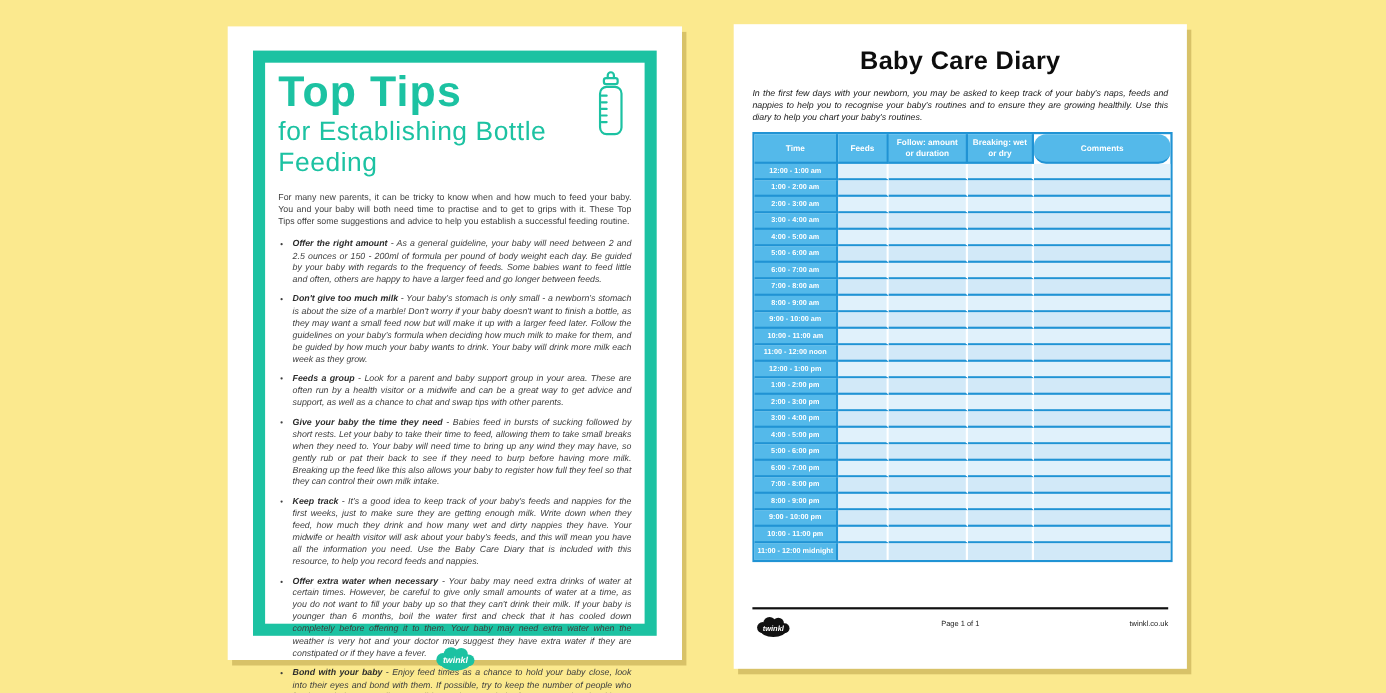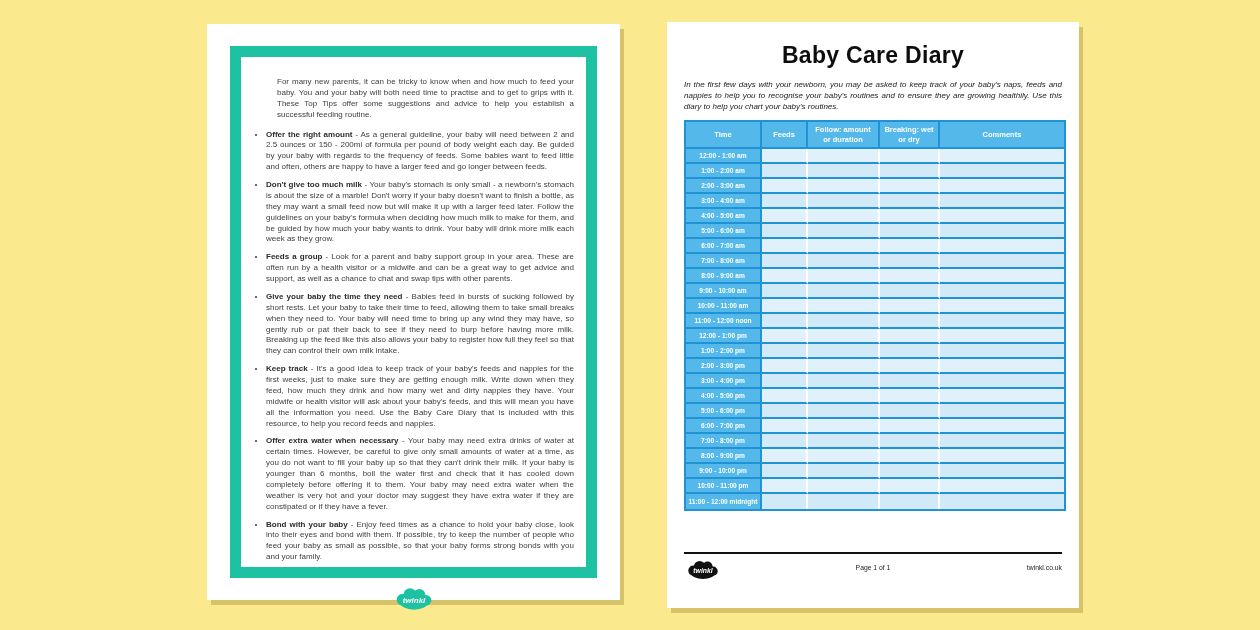--- a/index.html
+++ b/index.html
@@ -10,59 +10,71 @@
 
   
   .page-left { left:207px; top:24px; width:413px; height:576px; }
   .teal-frame { position:absolute; left:23px; top:22px; right:23px; bottom:22px; border:11px solid var(--teal); }
   .left-content { position:absolute; left:46px; top:40px; right:46px; bottom:34px; }
 
   .lp-title { color:var(--teal); font-size:39px; font-weight:bold; letter-spacing:1px; line-height:1; }
   .lp-subtitle { color:var(--teal); font-size:24px; font-weight:400; letter-spacing:0.5px; margin-top:3px; }
   .bottle-icon { position:absolute; right:2px; top:-2px; }
 
-  .lp-intro { margin-top:13px; font-size:8px; line-height:1.36; color:#3d3d3d; text-align:justify;margin-left:24px; }
+  .lp-intro { margin-top:13px; font-size:8px; line-height:1.36; color:#3d3d3d; text-align:justify; }
 
   .tips-list { margin-top:9px; list-style:disc; padding-left:13px; }
-  .tips-list li { font-size:8px; line-height:1.36; color:#3d3d3d; text-align:justify; margin-bottom:7px; }
+  .tips-list li { font-size:8px; line-height:1.36; color:#3d3d3d; text-align:justify; margin-bottom:7px;font-style:italic; }
   .tips-list li b { color:#2b2b2b; }
 
   .lp-logo { position:absolute; left:50%; bottom:-12px; transform:translateX(-50%); width:40px; height:26px; }
 
   
   .page-right { left:667px; top:22px; width:412px; height:586px; }
   .rp-inner { position:absolute; left:17px; top:14px; right:17px; bottom:14px; }
   .rp-title { text-align:center; font-size:23px; font-weight:bold; color:#0d0d0d; margin-top:6px; letter-spacing:0.3px; }
   .rp-intro { margin-top:10px; font-size:8px; line-height:1.38; color:#1a1a1a; text-align:justify;font-style:italic; }
 
   .diary-table { margin-top:8px; width:100%; border-collapse:separate; border-spacing:0; table-layout:fixed;
                  border:2px solid var(--tbl-line); }
   .diary-table th { background:var(--tbl-blue); color:#ffffff; font-size:7.5px; font-weight:bold; text-align:center;
                     height:27px; padding:1px 3px; border-right:2px solid var(--tbl-line); border-bottom:2px solid var(--tbl-line); line-height:1.3; }
-  .diary-table th:last-child { border-right:0; }
+  .diary-table th:last-child { border-right:0;border-radius:11px; }
   .diary-table td { height:15px; border-bottom:2px solid var(--tbl-line); }
   .diary-table tr:last-child td { border-bottom:0; }
   td.time-cell { background:var(--tbl-blue); color:#ffffff; font-size:6.6px; font-weight:bold; text-align:center;
                  border-right:2px solid var(--tbl-line); padding:0 1px; }
   td.data-cell { border-right:2px solid #ffffff; }
   td.data-cell:last-child { border-right:0; }
   tr.row-odd  td.data-cell { background:#e0f1fb; }
   tr.row-even td.data-cell { background:#d2e9f8; }
 
   .rp-footer { position:absolute; left:0; right:0; bottom:8px; border-top:2px solid #111111; padding-top:4px; height:34px; }
   .rp-footer .page-label { position:absolute; left:50%; top:10px; transform:translateX(-50%); font-size:6.8px; color:#222; }
   .rp-footer .site-label { position:absolute; right:0; top:10px; font-size:6.8px; color:#222; }
   .rp-footer .footer-logo { position:absolute; left:2px; top:5px; width:34px; height:22px; }
 </style>
 </head>
 <body>
 
 <div class="page page-left">
   <div class="teal-frame"></div>
   <div class="left-content">
+    <div style="position:relative;">
+      <div class="lp-title">Top Tips</div>
+      <div class="lp-subtitle">for Establishing Bottle Feeding</div>
+      <span class="bottle-icon">
+        <svg width="34" height="66" viewBox="0 0 34 66" fill="none" stroke="#1cc2a2" stroke-width="2" stroke-linecap="round" stroke-linejoin="round">
+          <path d="M14.5 9 v-2.5 a2.8 2.8 0 0 1 5.6 0 V9"></path>
+          <rect x="11" y="9" width="12.5" height="5.5" rx="2"></rect>
+          <rect x="7.5" y="17" width="19.5" height="43" rx="6"></rect>
+          <path d="M9 25 h4.5 M9 31 h4.5 M9 37 h4.5 M9 43 h4.5 M9 49 h4.5"></path>
+        </svg>
+      </span>
+    </div>
     <div class="lp-intro">For many new parents, it can be tricky to know when and how much to feed your baby. You and your baby will both need time to practise and to get to grips with it. These Top Tips offer some suggestions and advice to help you establish a successful feeding routine.</div>
     <ul class="tips-list" id="tips-list">
         <li><b>Offer the right amount</b> - As a general guideline, your baby will need between 2 and 2.5 ounces or 150 - 200ml of formula per pound of body weight each day. Be guided by your baby with regards to the frequency of feeds. Some babies want to feed little and often, others are happy to have a larger feed and go longer between feeds.</li>
         <li><b>Don't give too much milk</b> - Your baby's stomach is only small - a newborn's stomach is about the size of a marble! Don't worry if your baby doesn't want to finish a bottle, as they may want a small feed now but will make it up with a larger feed later. Follow the guidelines on your baby's formula when deciding how much milk to make for them, and be guided by how much your baby wants to drink. Your baby will drink more milk each week as they grow.</li>
         <li><b>Feeds a group</b> - Look for a parent and baby support group in your area. These are often run by a health visitor or a midwife and can be a great way to get advice and support, as well as a chance to chat and swap tips with other parents.</li>
         <li><b>Give your baby the time they need</b> - Babies feed in bursts of sucking followed by short rests. Let your baby to take their time to feed, allowing them to take small breaks when they need to. Your baby will need time to bring up any wind they may have, so gently rub or pat their back to see if they need to burp before having more milk. Breaking up the feed like this also allows your baby to register how full they feel so that they can control their own milk intake.</li>
         <li><b>Keep track</b> - It's a good idea to keep track of your baby's feeds and nappies for the first weeks, just to make sure they are getting enough milk. Write down when they feed, how much they drink and how many wet and dirty nappies they have. Your midwife or health visitor will ask about your baby's feeds, and this will mean you have all the information you need. Use the Baby Care Diary that is included with this resource, to help you record feeds and nappies.</li>
         <li><b>Offer extra water when necessary</b> - Your baby may need extra drinks of water at certain times. However, be careful to give only small amounts of water at a time, as you do not want to fill your baby up so that they can't drink their milk. If your baby is younger than 6 months, boil the water first and check that it has cooled down completely before offering it to them. Your baby may need extra water when the weather is very hot and your doctor may suggest they have extra water if they are constipated or if they have a fever.</li>
         <li><b>Bond with your baby</b> - Enjoy feed times as a chance to hold your baby close, look into their eyes and bond with them. If possible, try to keep the number of people who feed your baby as small as possible, so that your baby forms strong bonds with you and your family.</li>
       </ul>

